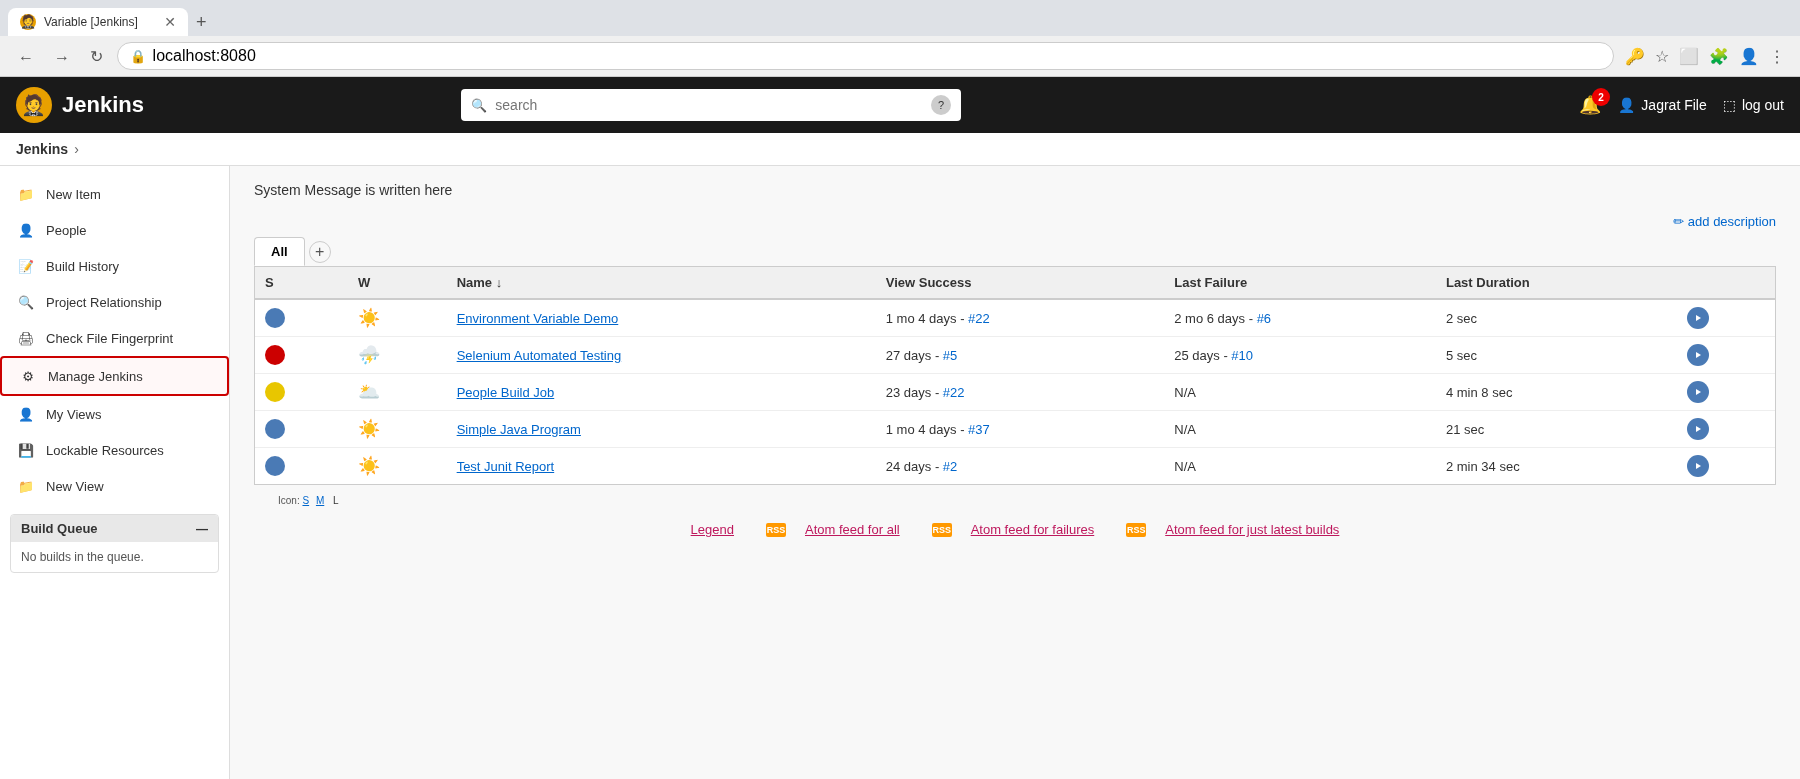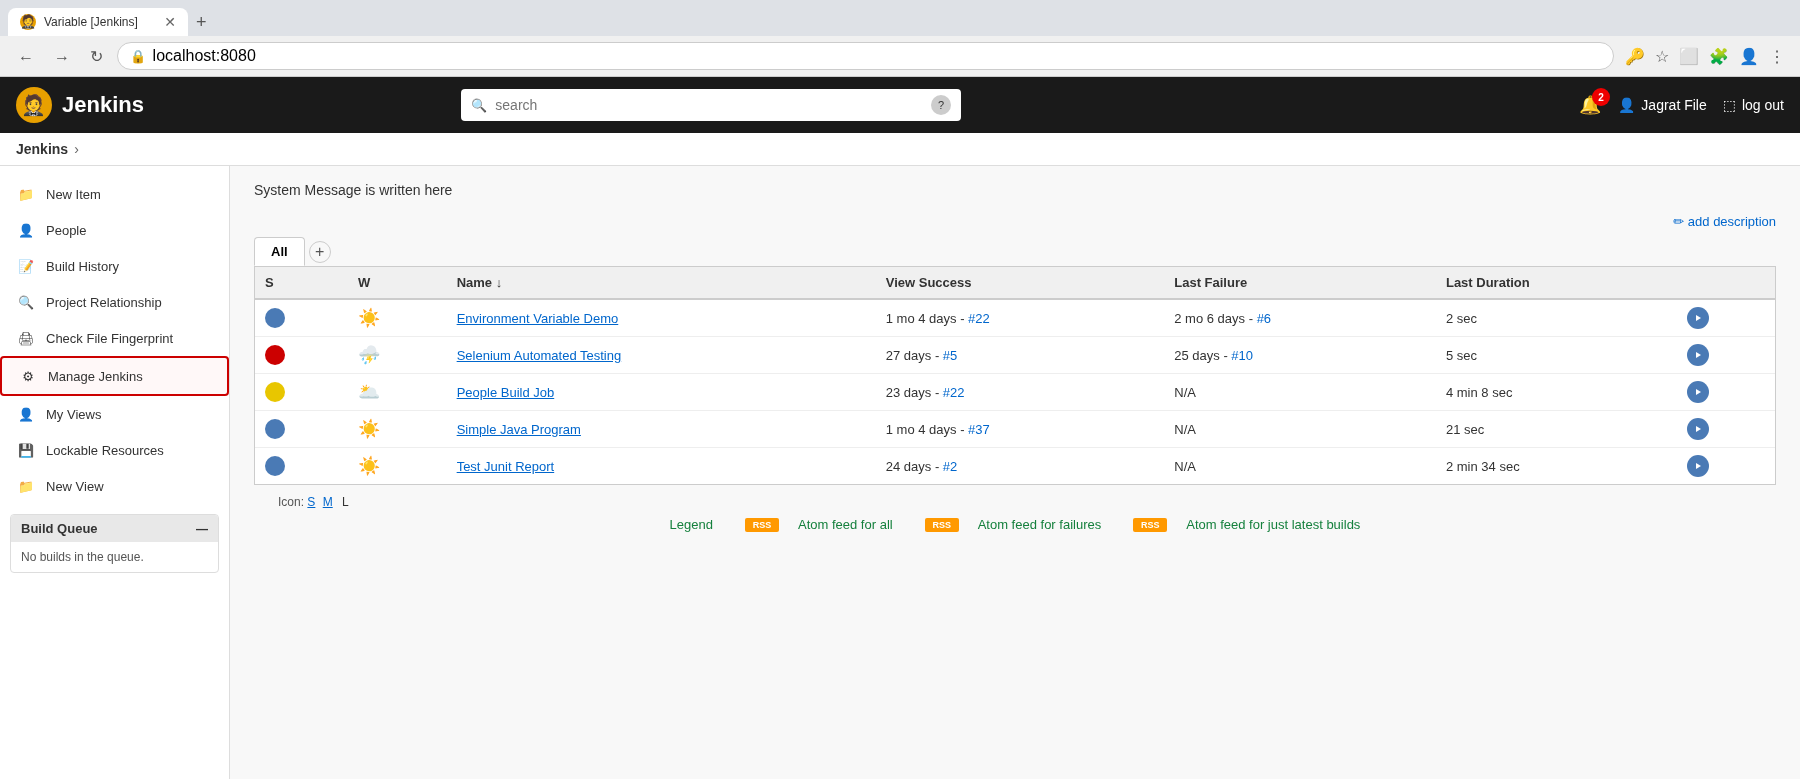--- a/index.html
+++ b/index.html
@@ -70,26 +70,26 @@
     .jobs-table-container { border: 1px solid #ccc; background: #fff; }
     .jobs-table { width: 100%; border-collapse: collapse; }
     .jobs-table th { background: #f0f0f0; padding: 8px 10px; text-align: left; font-size: 13px; font-weight: bold; border-bottom: 2px solid #ccc; white-space: nowrap; }
     .jobs-table td { padding: 7px 10px; border-bottom: 1px solid #eee; font-size: 13px; vertical-align: middle; }
     .jobs-table tr:last-child td { border-bottom: none; }
     .job-link { color: #0066cc; text-decoration: underline; cursor: pointer; }
     .num-link { color: #0066cc; cursor: pointer; }
 
     
     .footer-area { padding: 10px 24px; background: #f8f8f8; }
-    .icon-size-row { font-size: 12px; color: #555; }
+    .icon-size-row { font-size: 10px; color: #555; margin-bottom: 8px; }
     .icon-size-link { cursor: pointer; color: #0066cc; text-decoration: underline; }
     .icon-size-plain { margin: 0 2px; color: #333; }
     .footer-links { display: flex; align-items: center; justify-content: center; gap: 16px; padding: 8px; font-size: 13px; }
-    .footer-link { color: #15803d; cursor: pointer; }
-    .rss-icon { display: inline-block; width: 34px; height: 14px; background: #f90; border-radius: 2px; color: #fff; font-size: 9px; font-weight: bold; text-align: center; line-height: 14px; vertical-align: middle; margin-right: 3px; }
+    .footer-link { color: #be185d; text-decoration: underline; cursor: pointer; }
+    .rss-icon { display: inline-block; width: 20px; height: 14px; background: #f90; border-radius: 2px; color: #fff; font-size: 9px; font-weight: bold; text-align: center; line-height: 14px; vertical-align: middle; margin-right: 3px; }
   </style>
 </head>
 <body>
 
 <div class="browser-chrome">
   <div class="browser-tab-bar">
     <div class="browser-tab">
       <span class="favicon">🤵</span>
       <span class="tab-title">Variable [Jenkins]</span>
       <span class="close-btn">✕</span>

